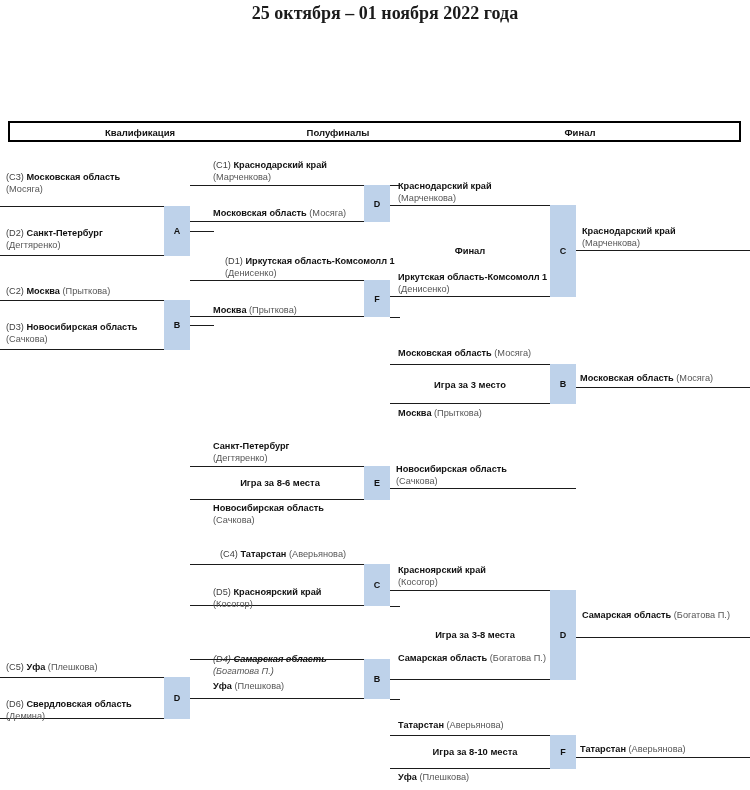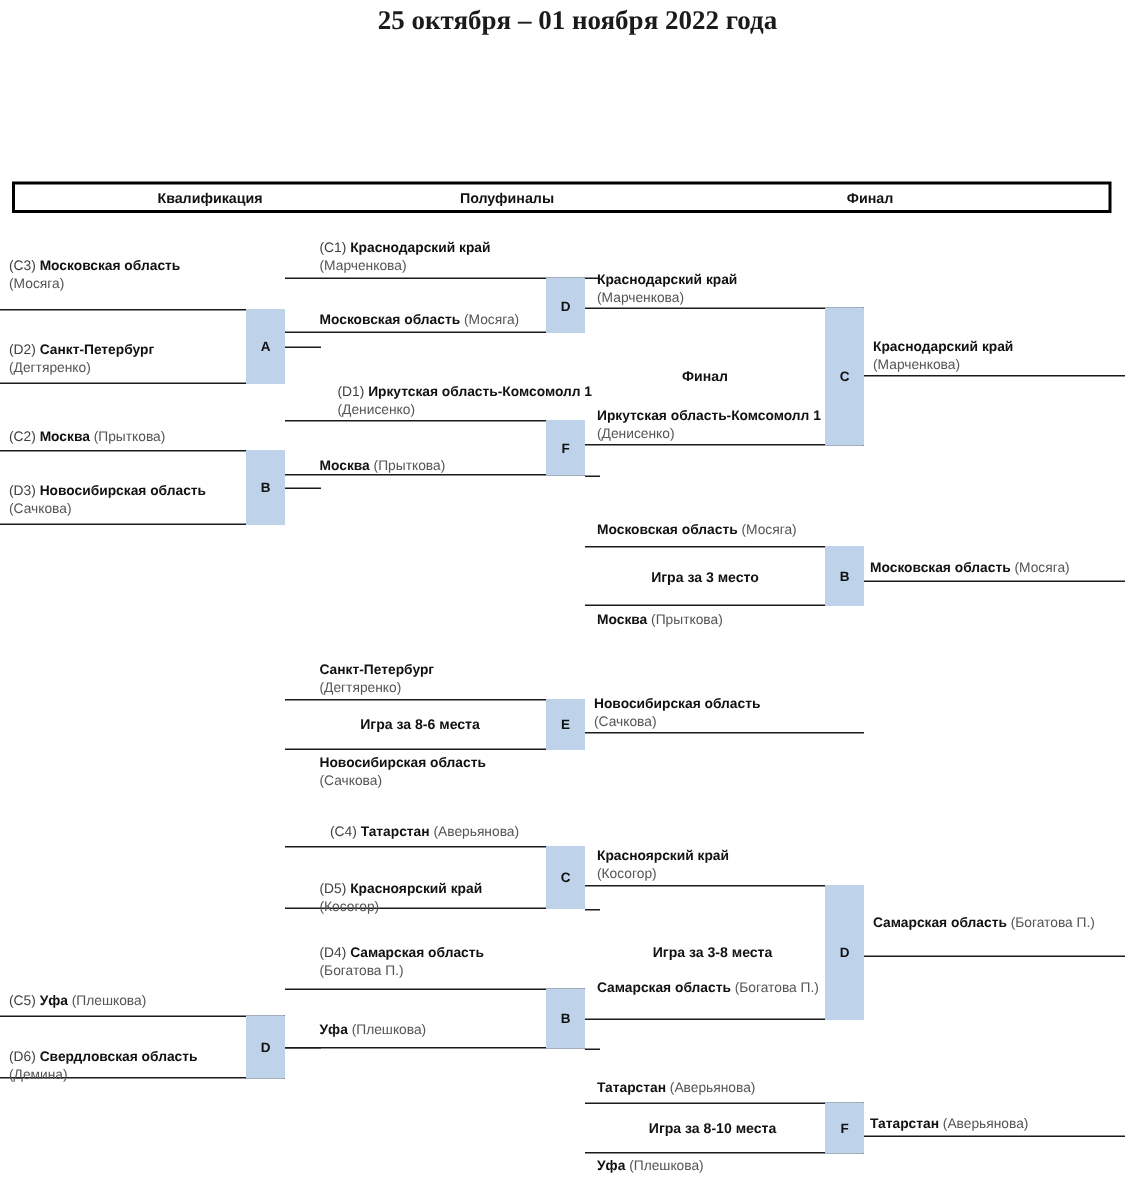--- a/index.html
+++ b/index.html
@@ -190,21 +190,21 @@
   <div class="frame" style="left:190px;top:564px;width:200px;height:42px;"></div>
   <div class="chip" style="left:364px;top:564px;width:26px;height:42px;">C</div>
   <div class="tm" style="left:213px;top:587px;width:190px;">
     <span class="seed">(D5) </span>
     <b>Красноярский край </b><br>
     <span class="coach">(Косогор) </span>
   </div>
 </div>
 
 <div>
-  <div class="tm" style="left:213px;top:630px;width:190px;">
+  <div class="tm" style="left:213px;top:654px;width:190px;font-style:italic;">
     <span class="seed">(D4) </span>
     <b>Самарская область </b><br>
     <span class="coach">(Богатова П.) </span>
   </div>
   <div class="frame" style="left:190px;top:659px;width:200px;height:40px;"></div>
   <div class="chip" style="left:364px;top:659px;width:26px;height:40px;">B</div>
   <div class="tm" style="left:213px;top:681px;width:190px;">
     <b>Уфа </b>
     <span class="coach">(Плешкова) </span>
   </div>

